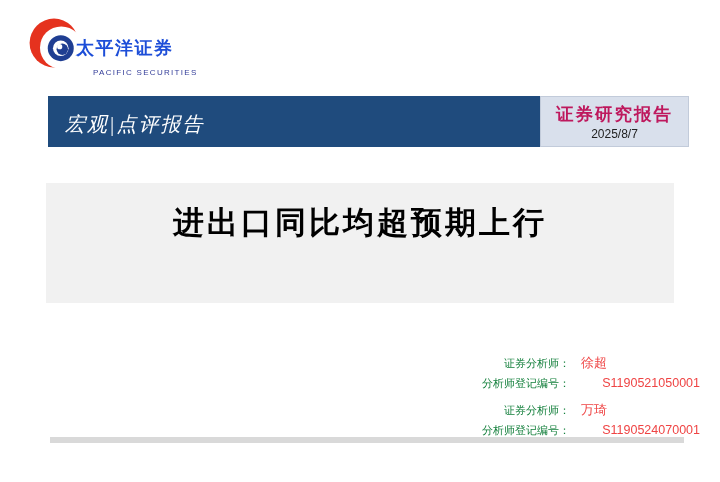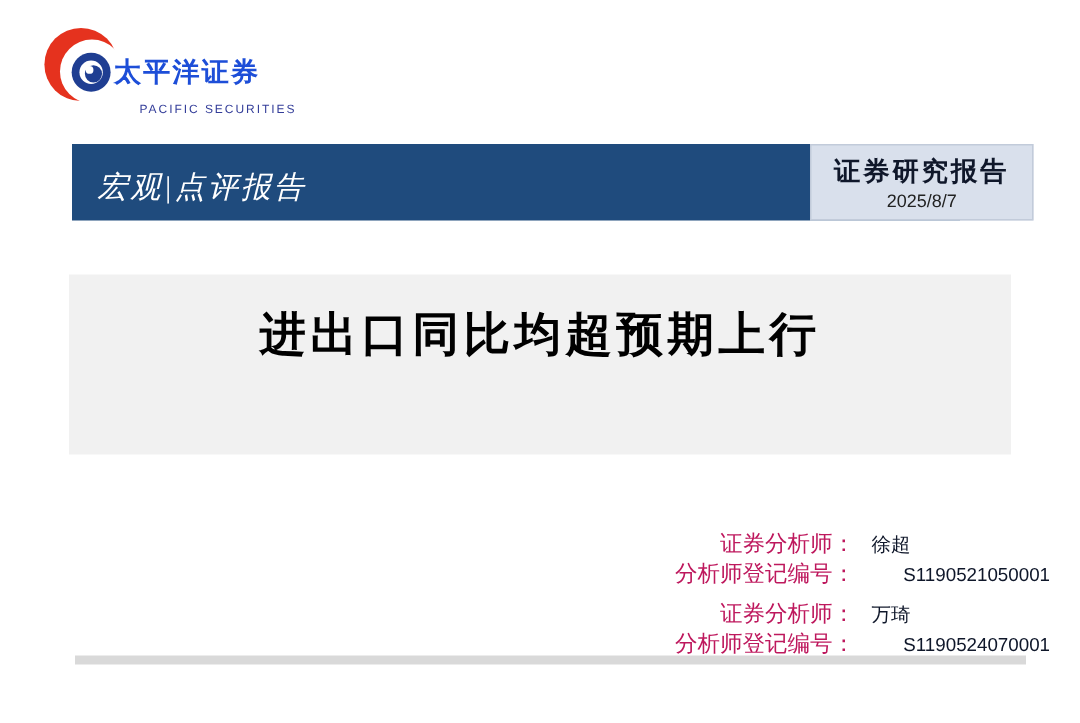--- a/index.html
+++ b/index.html
@@ -27,21 +27,21 @@
   .banner-label{
     margin-left:17px;margin-top:6px;color:#ffffff;font-size:20px;letter-spacing:2px;
     font-style:italic;white-space:nowrap;
   }
   .report-box{
     position:absolute;left:540px;top:96px;width:149px;height:51px;
     background:#D9E0EC;border:1px solid #C2CBDA;box-sizing:border-box;
     text-align:center;
   }
   .report-type{
-    margin-top:5px;font-size:17.5px;font-weight:bold;color:#0f172a;
+    margin-top:5px;font-size:17.5px;font-weight:bold;color:#be185d;
     letter-spacing:2px;white-space:nowrap;
   }
   .report-date{
     margin-top:1px;font-size:12px;color:#222222;
     font-family:"Liberation Sans","DejaVu Sans",sans-serif;
   }
   
   .title-block{
     position:absolute;left:46px;top:183px;width:628px;height:120px;background:#F1F1F1;
   }
@@ -51,24 +51,24 @@
   }
   .main-title{
     margin-top:23px;text-align:center;font-size:31px;font-weight:bold;
     letter-spacing:3px;line-height:1.1;white-space:nowrap;
   }
   
   .analysts{position:absolute;left:400px;top:355px;width:300px;}
   .analyst-group{margin-bottom:11px;}
   .analyst-row{display:grid;grid-template-columns:170px auto;line-height:16px;margin-bottom:4px;}
   .a-label{
-    text-align:right;font-size:15px;color:#be185d;white-space:nowrap;
+    text-align:right;font-size:11px;color:#15803d;white-space:nowrap;
   }
   .a-value{
-    padding-left:11px;font-size:13px;color:#0f172a;white-space:nowrap;
+    padding-left:11px;font-size:13px;color:#ef4444;white-space:nowrap;
   }
   .a-value.reg{
     font-family:"Liberation Sans","DejaVu Sans",sans-serif;font-size:12.5px;text-align:right;
   }
   
   .bottom-bar{
     position:absolute;left:50px;top:437px;width:634px;height:6px;background:#D9D9D9;
   }
 </style>
 </head>

